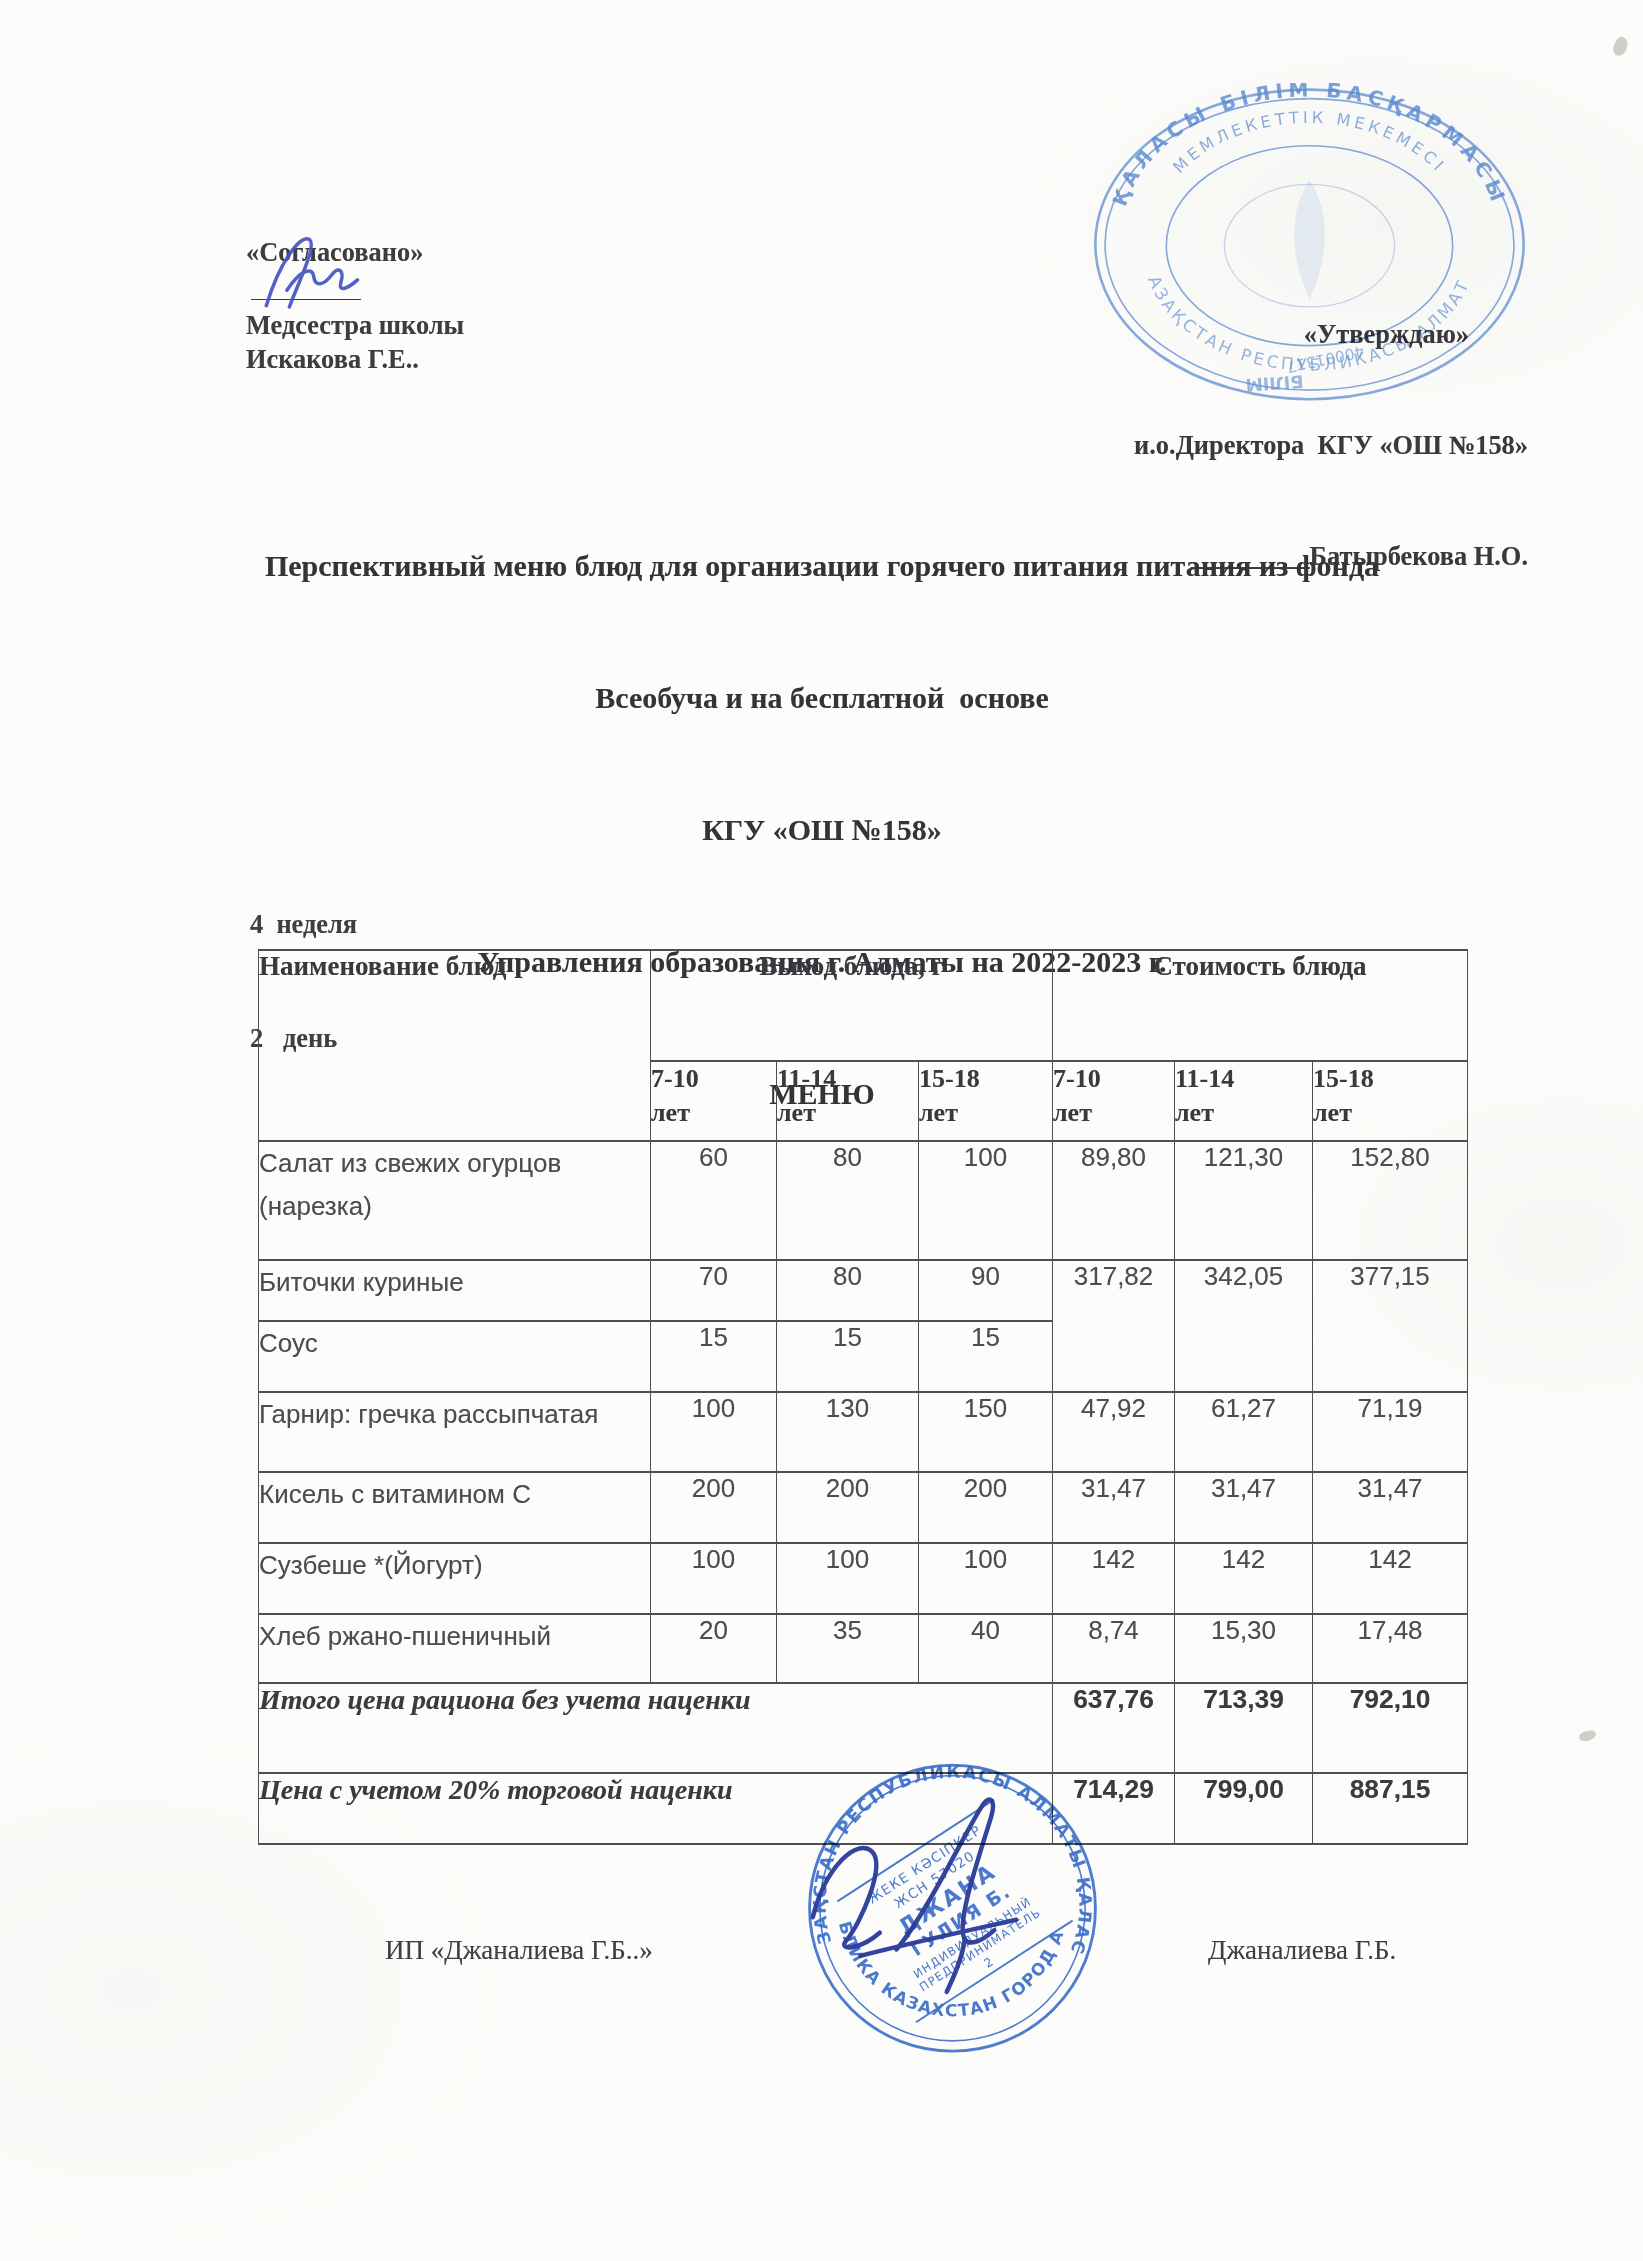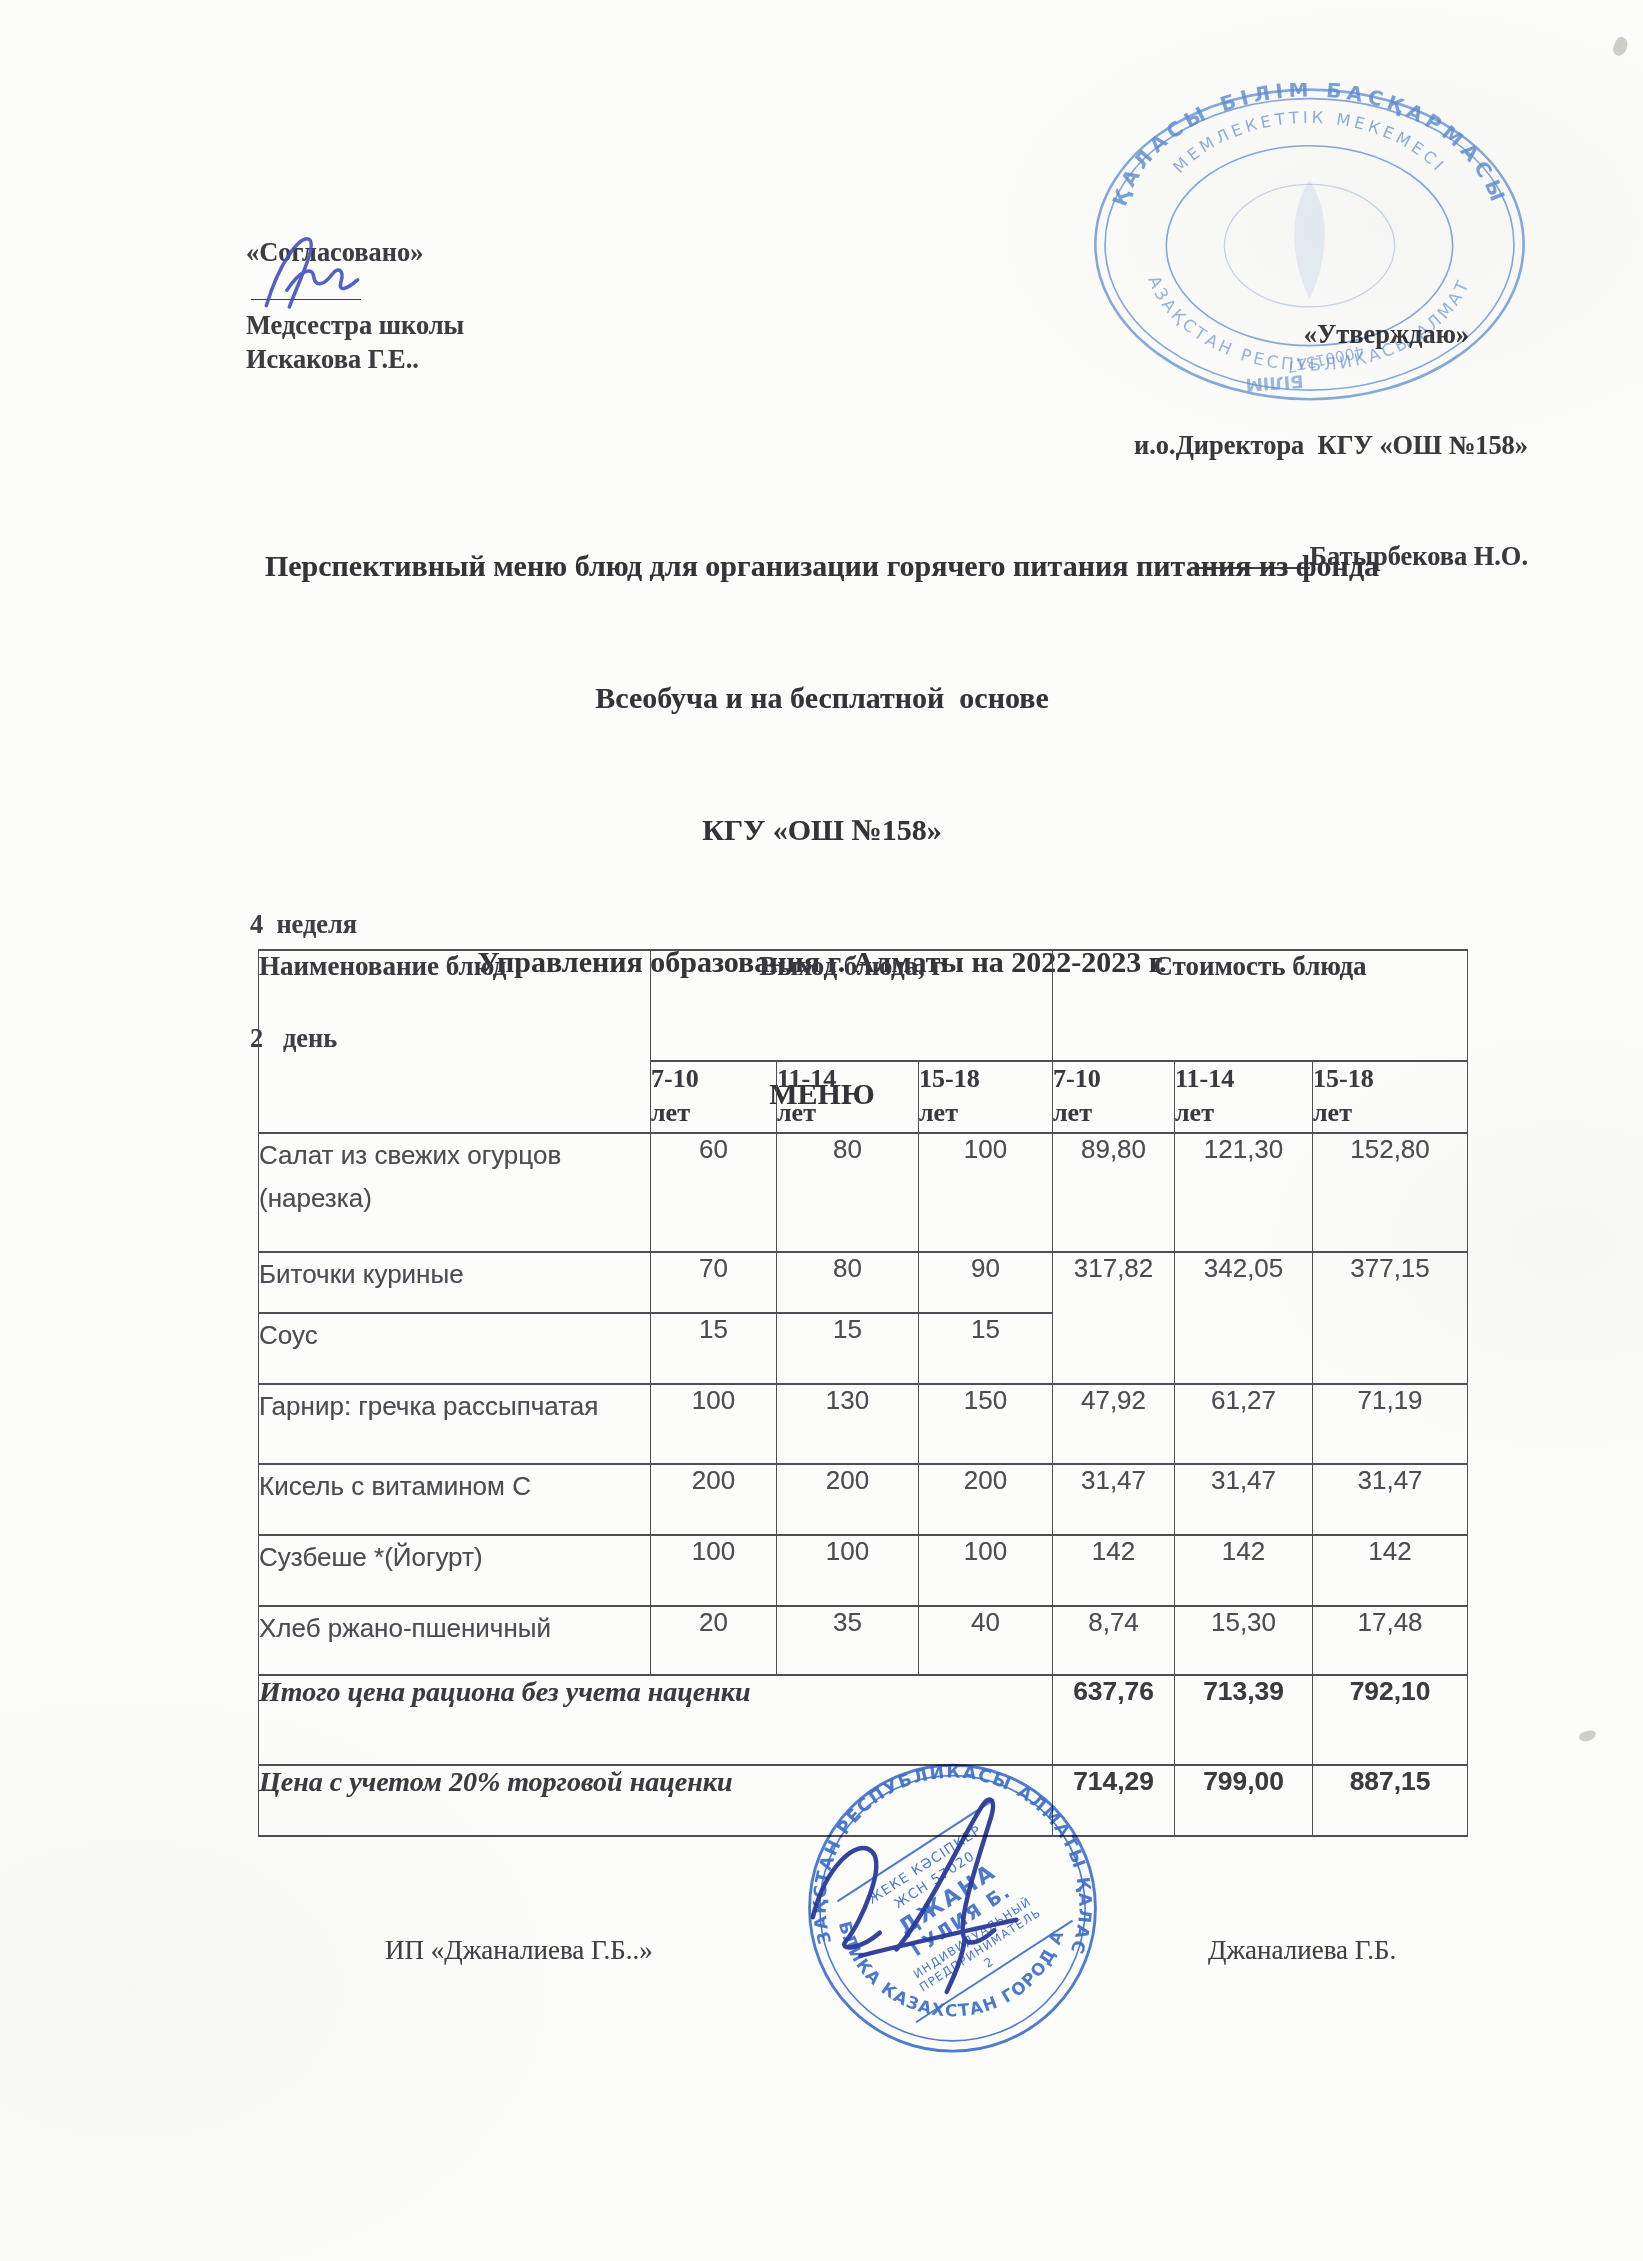--- a/index.html
+++ b/index.html
@@ -54,21 +54,21 @@
          padding:5.2px 0 0 19.3px;line-height:34px;white-space:pre-line;color:#39393f;}
   .c-dish{font-family:"Liberation Sans",sans-serif;font-size:26px;color:#4c4c52;
           padding:10.3px 3.9px 0 7.7px;line-height:43px;white-space:pre-line;}
   .c-num{font-family:"Liberation Sans",sans-serif;font-size:26px;color:#4c4c52;
          text-align:center;padding-top:9px;}
   .c-mid{padding-top:28px;}
   .t-lbl{font-family:"Liberation Serif",serif;font-size:28px;font-weight:bold;font-style:italic;
          text-align:left;padding:9px 3.9px 0 9px;color:#3a3a40;}
   .t-num{font-family:"Liberation Sans",sans-serif;font-size:26.4px;font-weight:bold;color:#3a3a3f;
          text-align:center;padding-top:10.3px;}
-  tr.rh1{height:111px;} tr.rh2{height:72px;}
+  tr.rh1{height:111px;} tr.rh2{height:80px;}
   tr.rr1{height:119px;padding-left:48px;} tr.rr2{height:61px;} tr.rr3{height:71px;}
   tr.rr4{height:80px;} tr.rr5{height:71px;} tr.rr6{height:71px;} tr.rr7{height:69px;}
   tr.rt1{height:90px;} tr.rt2{height:71px;padding-left:40px;}
 
   
   .signoff-ip{position:absolute;left:385px;top:1935px;z-index:3;font-size:27px;color:#3e3e44;}
   .signoff-name{position:absolute;left:1168px;top:1935px;z-index:3;font-size:27px;color:#3e3e44;margin-left:40px;}
 
   
   .speck1{position:absolute;left:1614px;top:37px;width:13px;height:19.3px;background:#9a9486;

